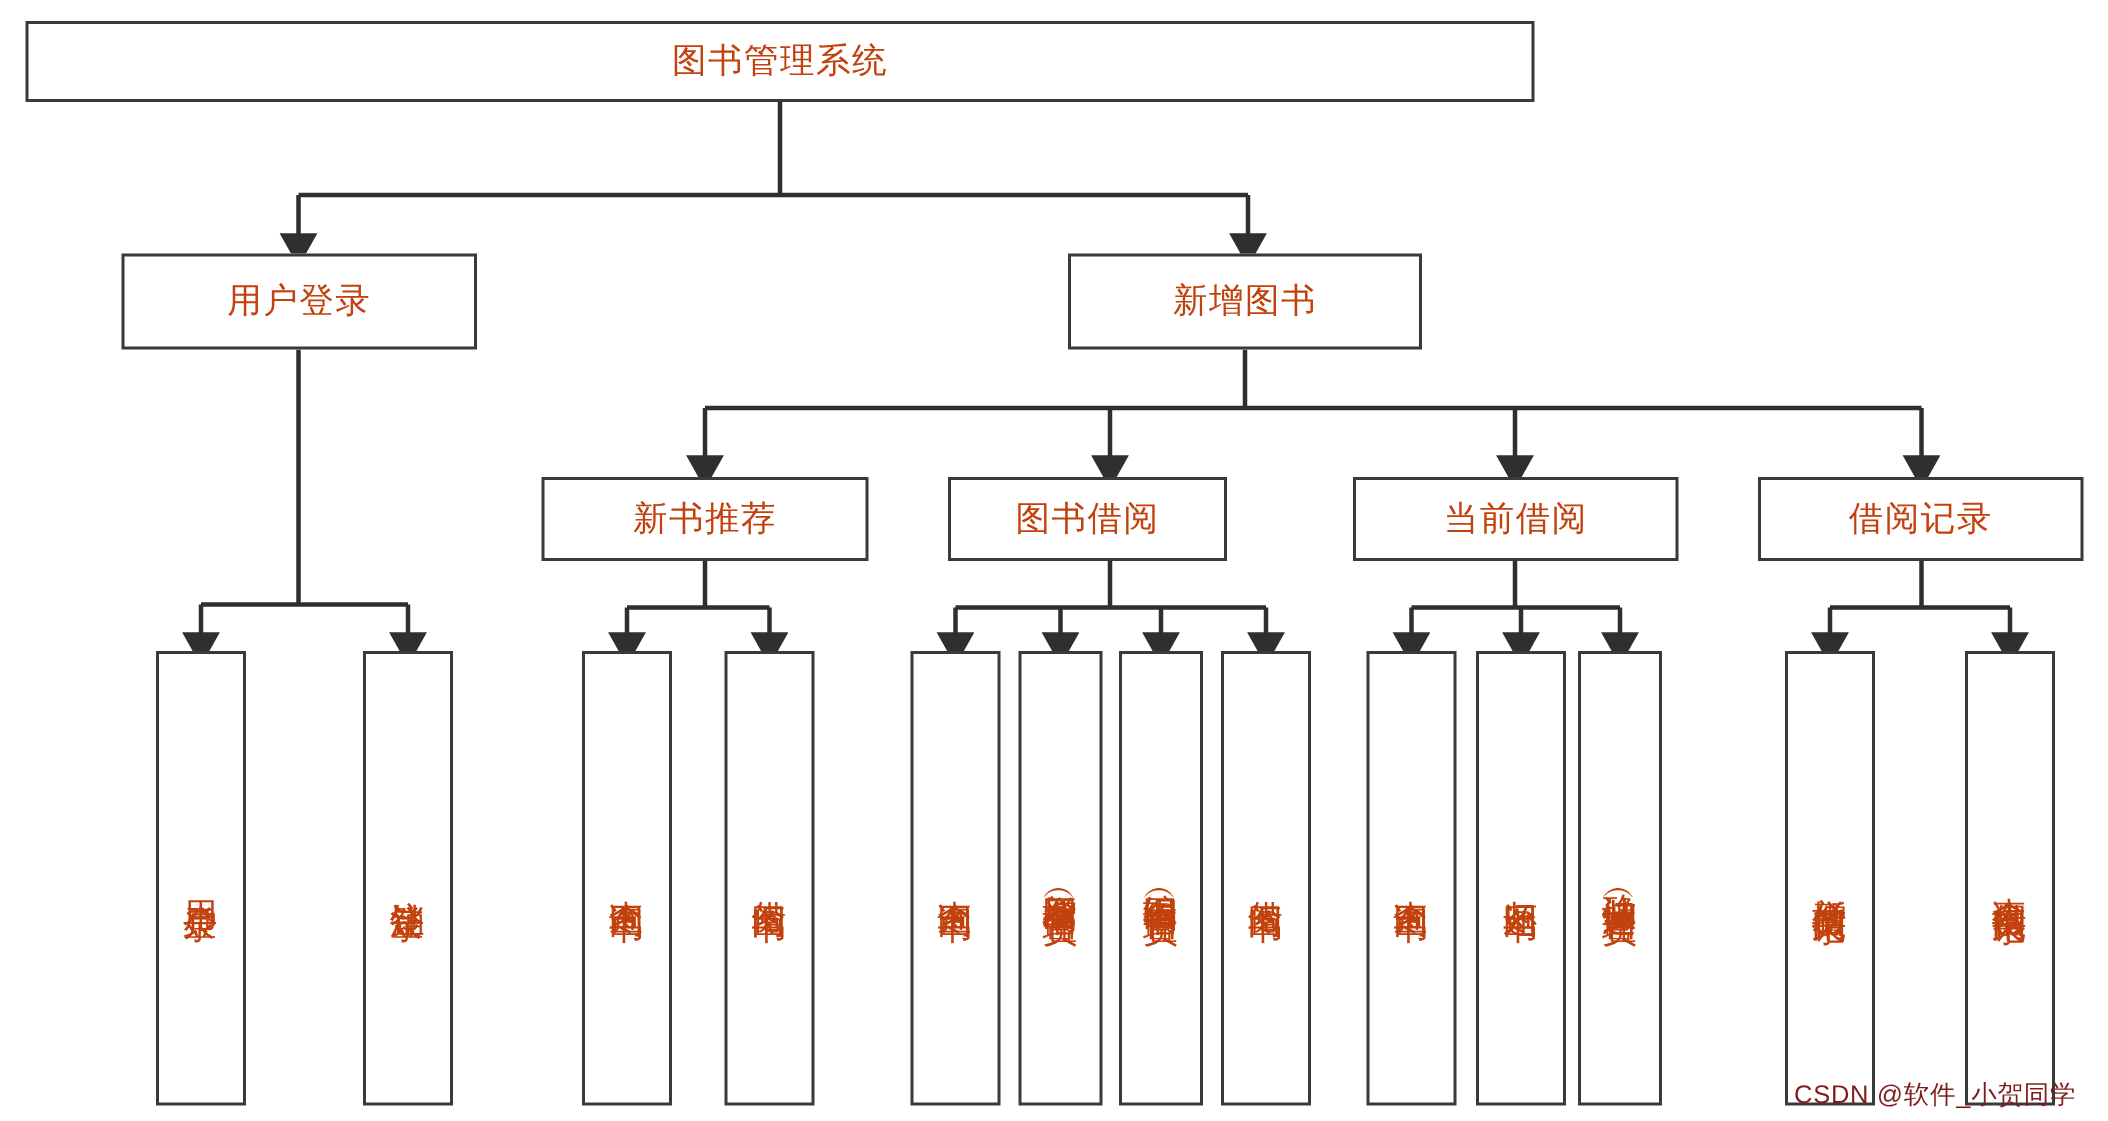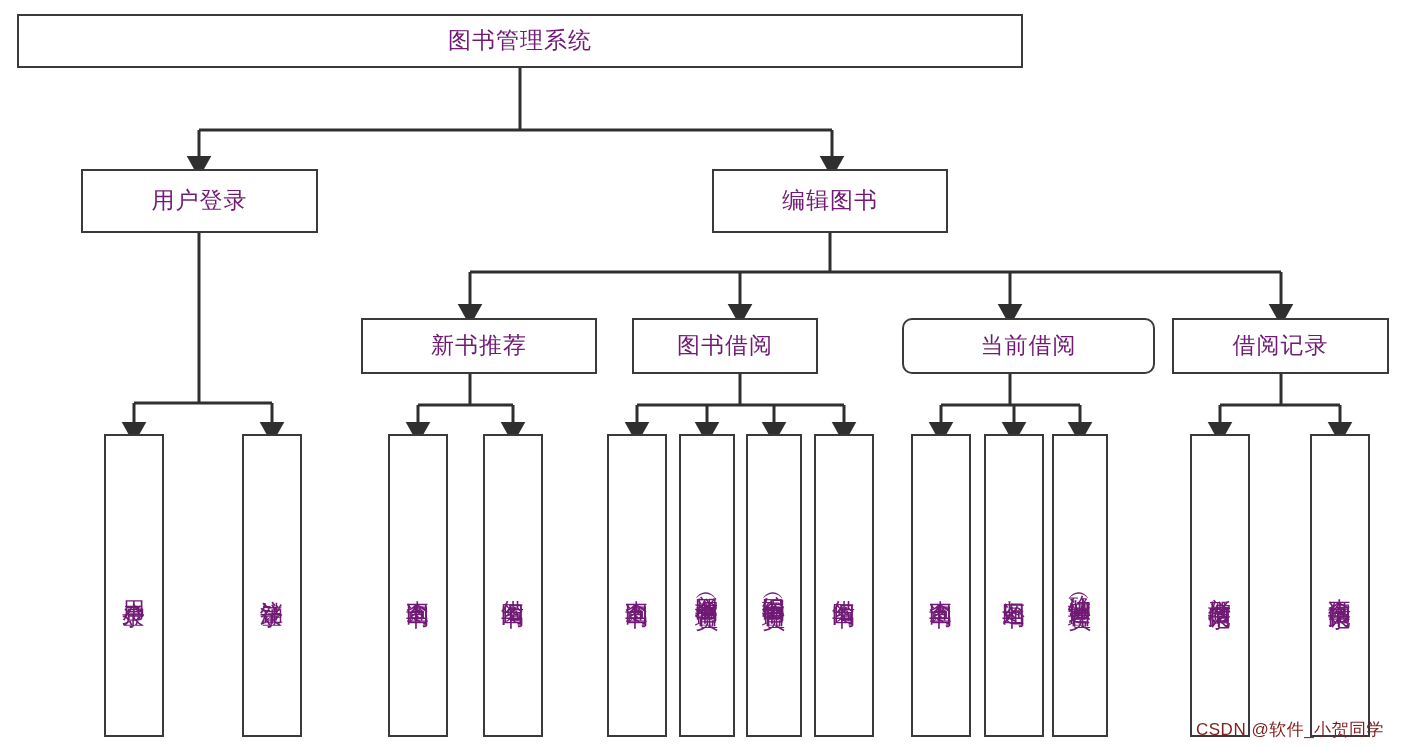--- a/index.html
+++ b/index.html
@@ -27,21 +27,21 @@
     pointer-events: none;
   }
   .node {
     position: absolute;
     box-sizing: border-box;
     background: #ffffff;
     border: 2.5px solid #3a3a3a;
     display: flex;
     align-items: center;
     justify-content: center;
-    color: #701a75;
+    color: #c2410c;
     text-align: center;
   }
   .node.horiz {
     font-size: 23px;
     letter-spacing: 1px;
     line-height: 1.2;
   }
   .node.root {
     font-size: 23px;
   }
@@ -128,32 +128,32 @@
 
   <div class="node root horiz" style="left:17px; top:14px; width:1006px; height:54px;">
     <span>图书管理系统</span>
   </div>
 
   <div class="node horiz" style="left:81px; top:169px; width:237px; height:64px;">
     <span>用户登录</span>
   </div>
 
   <div class="node horiz" style="left:712px; top:169px; width:236px; height:64px;">
-    <span>编辑图书</span>
-  </div>
-
-  <div class="node horiz" style="left:361px; top:318px; width:236px; height:56px;">
+    <span>新增图书</span>
+  </div>
+
+  <div class="node horiz" style="left:361px; top:318px; width:218px; height:56px;">
     <span>新书推荐</span>
   </div>
 
   <div class="node horiz" style="left:632px; top:318px; width:186px; height:56px;">
     <span>图书借阅</span>
   </div>
 
-  <div class="node horiz" style="left:902px; top:318px; width:253px; height:56px;border-radius:10px;">
+  <div class="node horiz" style="left:902px; top:318px; width:217px; height:56px;">
     <span>当前借阅</span>
   </div>
 
   <div class="node horiz" style="left:1172px; top:318px; width:217px; height:56px;font-family:Liberation Serif, serif;">
     <span>借阅记录</span>
   </div>
 
   <div class="node vert" style="left:104px; top:434px; width:60px; height:303px;">
     <span class="vtext">用户登录</span>
   </div>

